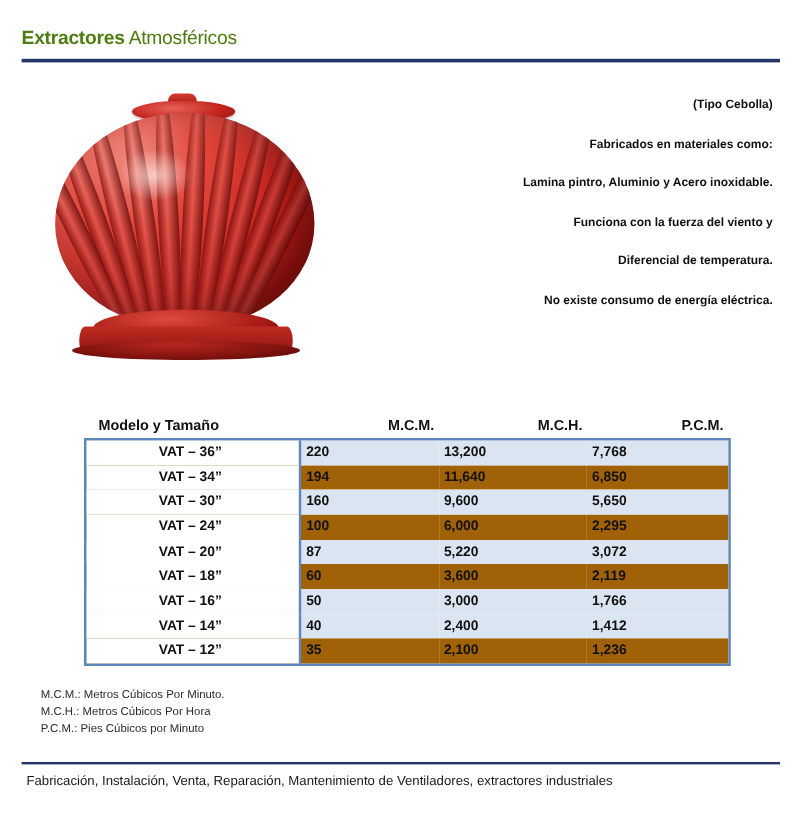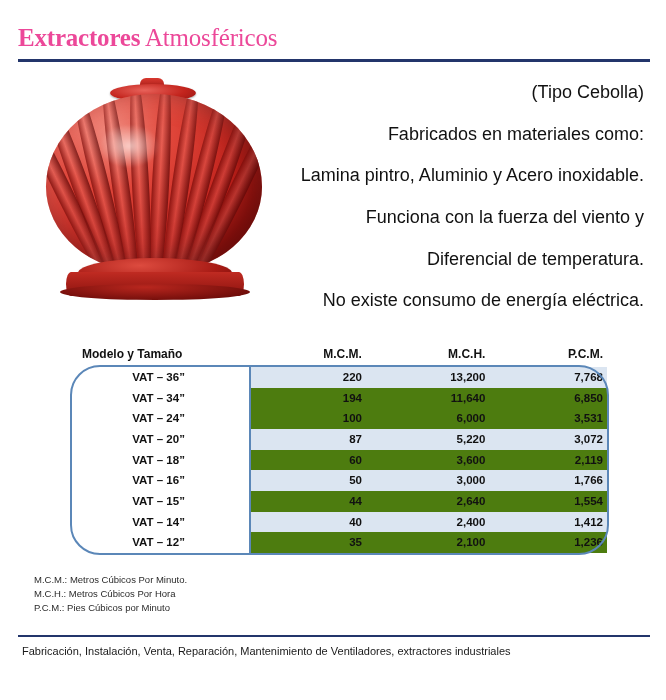--- a/index.html
+++ b/index.html
@@ -17,25 +17,24 @@
   }
 
   
   #header {
     position: absolute;
     left: 18px;
     top: 24px;
     width: 632px;
   }
   #title {
-    font-size: 25px;
+    font-size: 16px;
     letter-spacing: -0.2px;
-    color: #ec4899;
+    color: #4d7c0f;
     white-space: nowrap;
-    font-family: Liberation Serif, serif;
   }
   #title .bold {
     font-weight: bold;
   }
   #title .light {
     font-weight: normal;
   }
   #header-rule {
     margin-top: 7px;
     height: 3px;
@@ -141,22 +140,22 @@
 
   
   #copy-block {
     position: absolute;
     right: 22px;
     top: 82px;
     width: 395px;
     text-align: right;
   }
   #copy-block .line {
-    font-size: 18px;
-    font-weight: normal;
+    font-size: 10px;
+    font-weight: bold;
     color: #111111;
     line-height: 1.15;
     margin-bottom: 21px;
     white-space: nowrap;
   }
   #copy-block .line:last-child {
     margin-bottom: 0;
   }
 
   
@@ -181,39 +180,38 @@
     text-align: left;
     padding-left: 10px;
     width: 168px;
   }
   #spec-table th.col-mcm { width: 110px; }
   #spec-table th.col-mch { width: 118px; }
   #spec-table th.col-pcm { width: 112px; }
 
   #spec-table tbody {
     outline: 2px solid #5b87b8;
-    border-radius: 28px;
   }
   #spec-table tbody td {
     padding: 2px 4px;
-    text-align: right;
+    text-align: left;
     font-weight: bold;
     color: #111111;
     font-size: 11.5px;
     line-height: 1.45;
   }
   #spec-table tbody td.model {
     text-align: center;
     padding-left: 0;
   }
   #spec-table tbody tr.odd {
     background: #dbe5f1;
   }
   #spec-table tbody tr.even {
-    background: #4d7c0f;
+    background: #a16207;
   }
   #spec-table tbody tr.odd td.model,
   #spec-table tbody tr.even td.model {
     background: #ffffff;
   }
   #spec-table tbody tr td:nth-child(2) {
     border-left: 2px solid #5b87b8;
   }
 
   
@@ -307,50 +305,50 @@
       <td>220</td>
       <td>13,200</td>
       <td>7,768</td>
     </tr>
     <tr class="even">
       <td class="model">VAT – 34”</td>
       <td>194</td>
       <td>11,640</td>
       <td>6,850</td>
     </tr>
+    <tr class="odd">
+      <td class="model">VAT – 30”</td>
+      <td>160</td>
+      <td>9,600</td>
+      <td>5,650</td>
+    </tr>
     <tr class="even">
       <td class="model">VAT – 24”</td>
       <td>100</td>
       <td>6,000</td>
-      <td>3,531</td>
+      <td>2,295</td>
     </tr>
     <tr class="odd">
       <td class="model">VAT – 20”</td>
       <td>87</td>
       <td>5,220</td>
       <td>3,072</td>
     </tr>
     <tr class="even">
       <td class="model">VAT – 18”</td>
       <td>60</td>
       <td>3,600</td>
       <td>2,119</td>
     </tr>
     <tr class="odd">
       <td class="model">VAT – 16”</td>
       <td>50</td>
       <td>3,000</td>
       <td>1,766</td>
     </tr>
-    <tr class="even">
-      <td class="model">VAT – 15”</td>
-      <td>44</td>
-      <td>2,640</td>
-      <td>1,554</td>
-    </tr>
     <tr class="odd">
       <td class="model">VAT – 14”</td>
       <td>40</td>
       <td>2,400</td>
       <td>1,412</td>
     </tr>
     <tr class="even">
       <td class="model">VAT – 12”</td>
       <td>35</td>
       <td>2,100</td>

